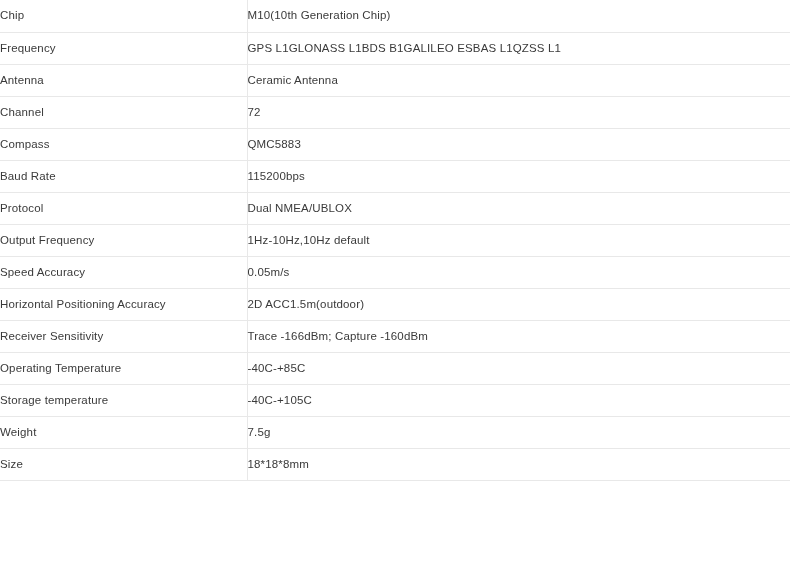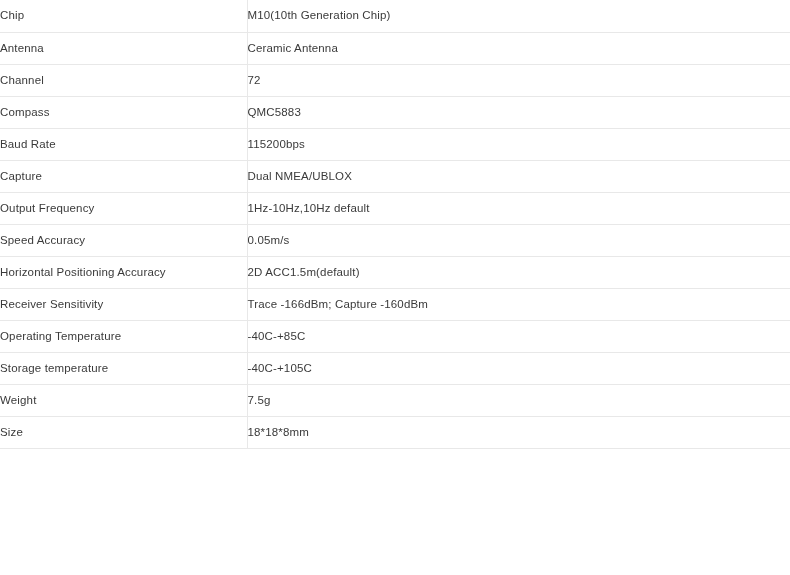--- a/index.html
+++ b/index.html
@@ -53,50 +53,54 @@
   <colgroup>
     <col class="c-label">
     <col class="c-value">
   </colgroup>
   <tbody>
       <tr>
         <td class="cell-label">Chip</td>
         <td class="cell-value">M10(10th Generation Chip)</td>
       </tr>
       <tr>
+        <td class="cell-label">Frequency</td>
+        <td class="cell-value">GPS L1GLONASS L1BDS B1GALILEO ESBAS L1QZSS L1</td>
+      </tr>
+      <tr>
         <td class="cell-label">Antenna</td>
         <td class="cell-value">Ceramic Antenna</td>
       </tr>
       <tr>
         <td class="cell-label">Channel</td>
         <td class="cell-value">72</td>
       </tr>
       <tr>
         <td class="cell-label">Compass</td>
         <td class="cell-value">QMC5883</td>
       </tr>
       <tr>
         <td class="cell-label">Baud Rate</td>
         <td class="cell-value">115200bps</td>
       </tr>
       <tr>
-        <td class="cell-label">Capture</td>
+        <td class="cell-label">Protocol</td>
         <td class="cell-value">Dual NMEA/UBLOX</td>
       </tr>
       <tr>
         <td class="cell-label">Output Frequency</td>
         <td class="cell-value">1Hz-10Hz,10Hz default</td>
       </tr>
       <tr>
         <td class="cell-label">Speed Accuracy</td>
         <td class="cell-value">0.05m/s</td>
       </tr>
       <tr>
         <td class="cell-label">Horizontal Positioning Accuracy</td>
-        <td class="cell-value">2D ACC1.5m(default)</td>
+        <td class="cell-value">2D ACC1.5m(outdoor)</td>
       </tr>
       <tr>
         <td class="cell-label">Receiver Sensitivity</td>
         <td class="cell-value">Trace -166dBm; Capture -160dBm</td>
       </tr>
       <tr>
         <td class="cell-label">Operating Temperature</td>
         <td class="cell-value">-40C-+85C</td>
       </tr>
       <tr>

